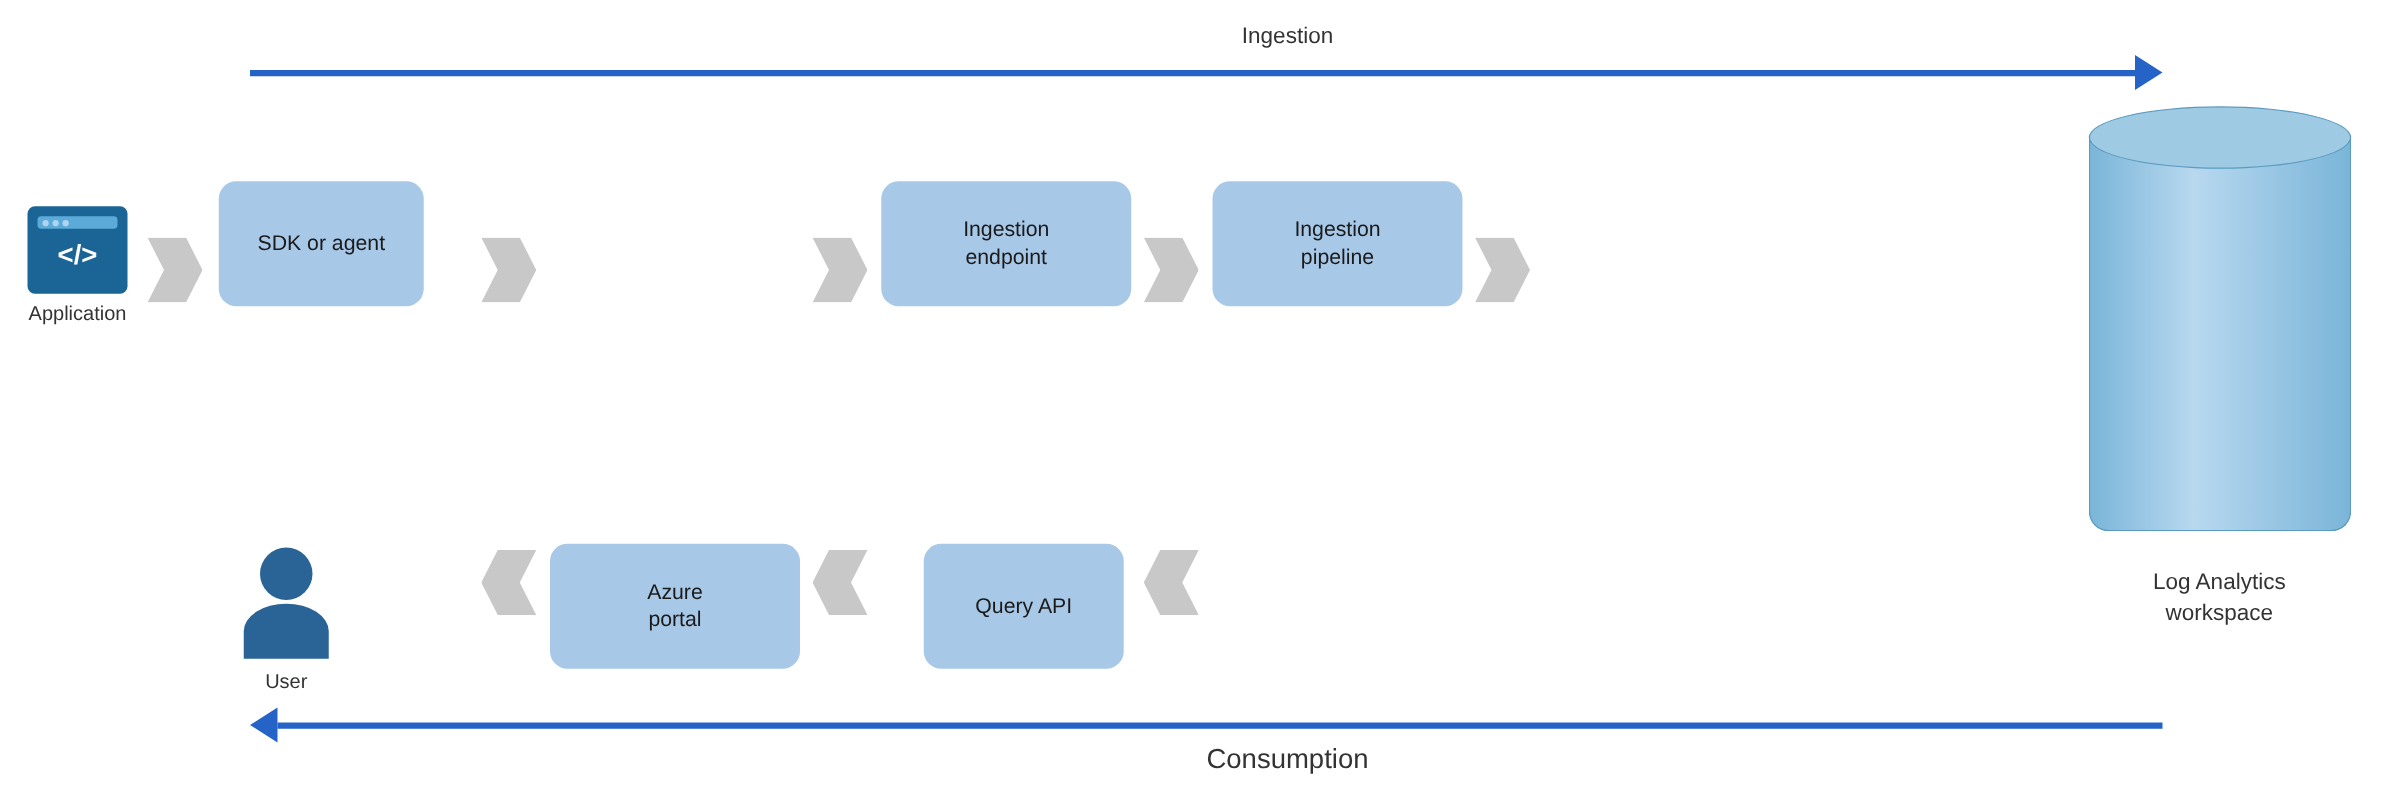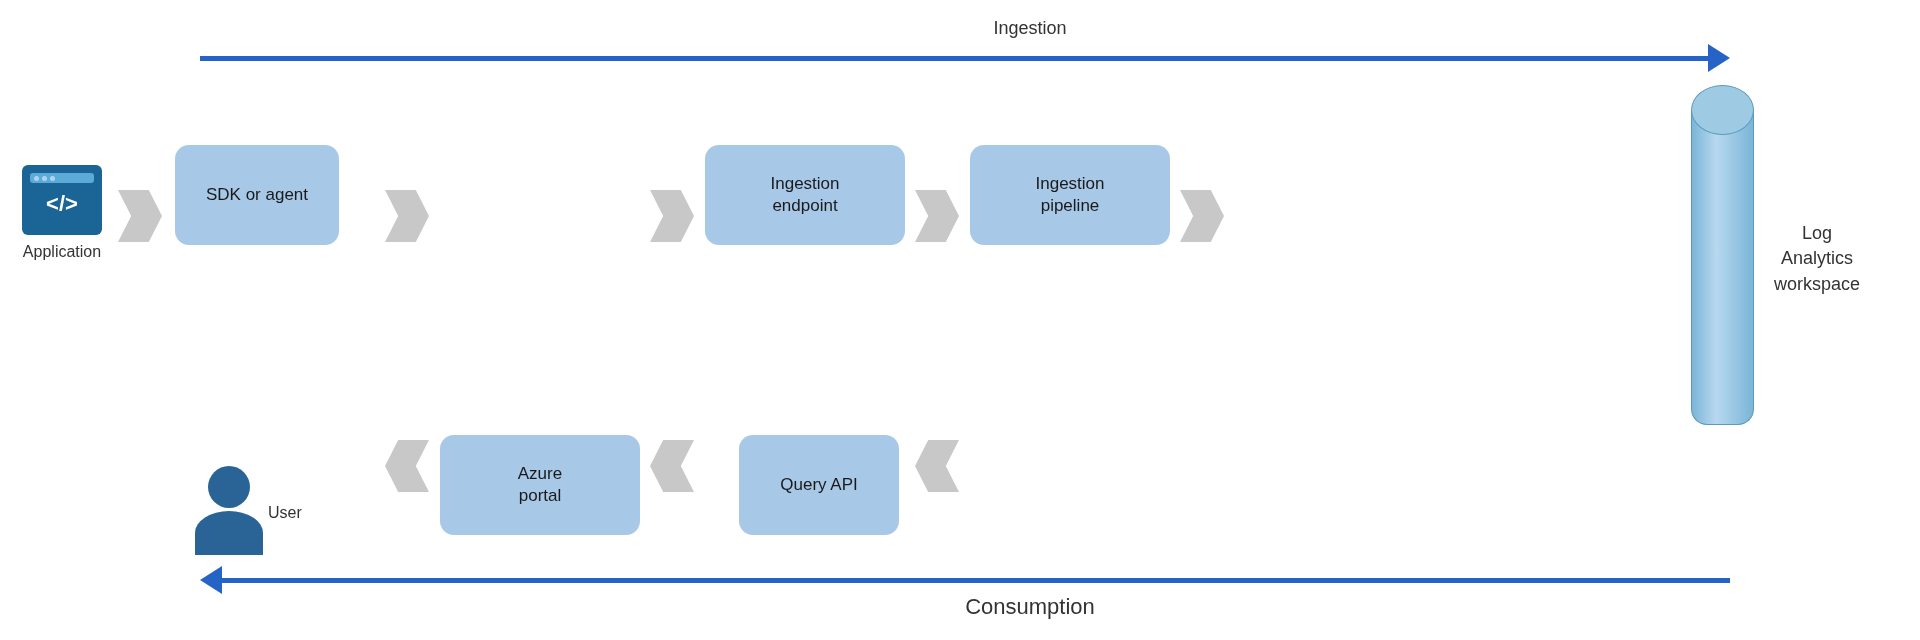--- a/index.html
+++ b/index.html
@@ -173,21 +173,21 @@
       clip-path: polygon(0% 0%, 70% 0%, 100% 50%, 70% 100%, 0% 100%, 30% 50%);
     }
 
     
     .cylinder-container {
       position: absolute;
       top: 85px;
       right: 60px;
       width: 169px;
       display: flex;
-      flex-direction: row;
+      flex-direction: column;
       align-items: center;
       gap: 20px;
     }
 
     .cylinder {
       width: 210px;
       height: 340px;
       position: relative;
     }
 
@@ -222,21 +222,21 @@
       line-height: 1.4;
       margin-top: 8px;
     }
 
     
     .user-container {
       position: absolute;
       bottom: 85px;
       left: 195px;
       display: flex;
-      flex-direction: row;
+      flex-direction: column;
       align-items: center;
       gap: 5px;
     }
 
     .user-icon {
       display: flex;
       flex-direction: column;
       align-items: center;
     }
 

